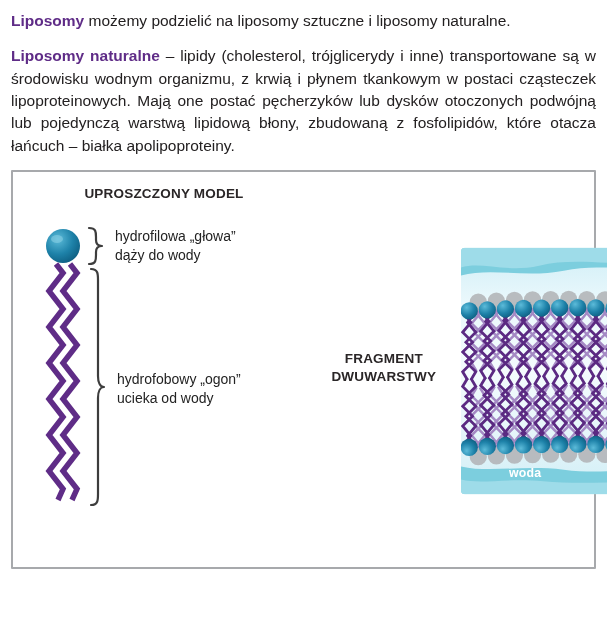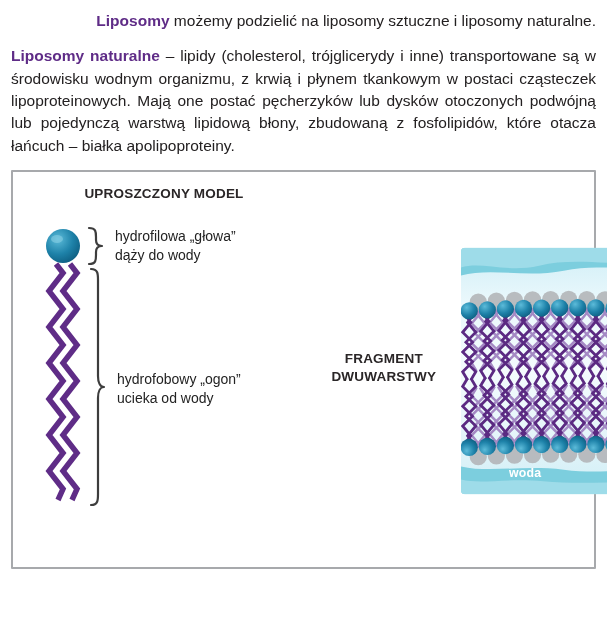--- a/index.html
+++ b/index.html
@@ -1,21 +1,21 @@
 <!DOCTYPE html>
 <html lang="pl"><head>
 <meta charset="utf-8">
 <style>
   html,body{margin:0;padding:0;overflow:hidden;}
   body{
     width:607px;height:623px;background:#ffffff;
     font-family:"Liberation Sans",sans-serif;color:#232021;
   }
   .page{padding:10px 11px 0 11px;}
-  .para{font-size:15.5px;line-height:1.44;margin:0 0 13px 0;text-align:right;}
+  .para{font-size:15.5px;line-height:1.44;margin:0 0 13px 0;}
   .justify{text-align:justify;}
   .accent{color:#5f2c87;font-weight:bold;}
   .figure-box{
     margin-top:7px;border:2px solid #a7a9ac;border-radius:1px;
     display:flex;padding:13px 14px 10px 8px;height:372px;background:#fff;
   }
   .col{flex:1;position:relative;}
   .col.right{display:flex;flex-direction:row;align-items:center;}
   .fig-title{
     text-align:center;font-weight:bold;font-size:13.5px;line-height:1.3;

